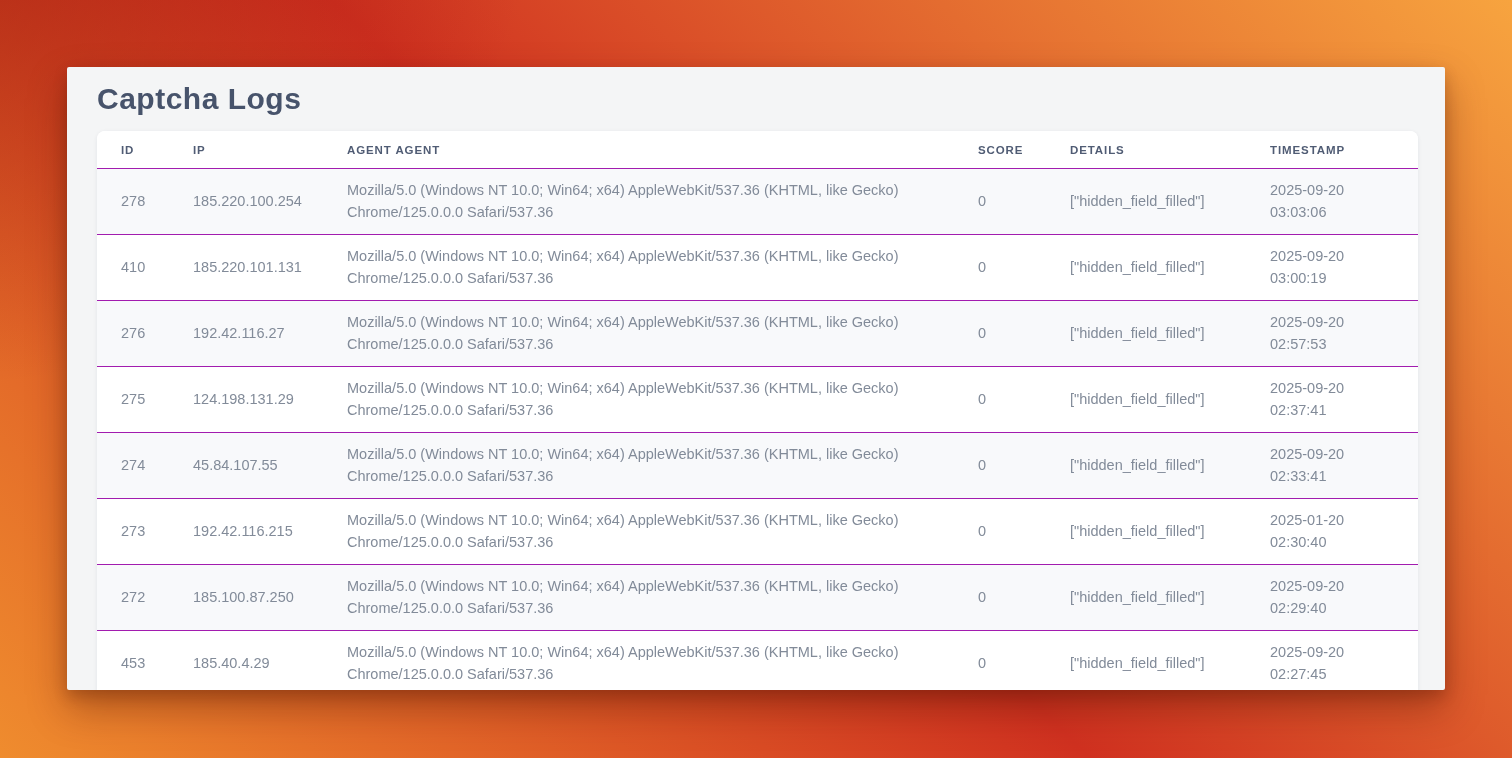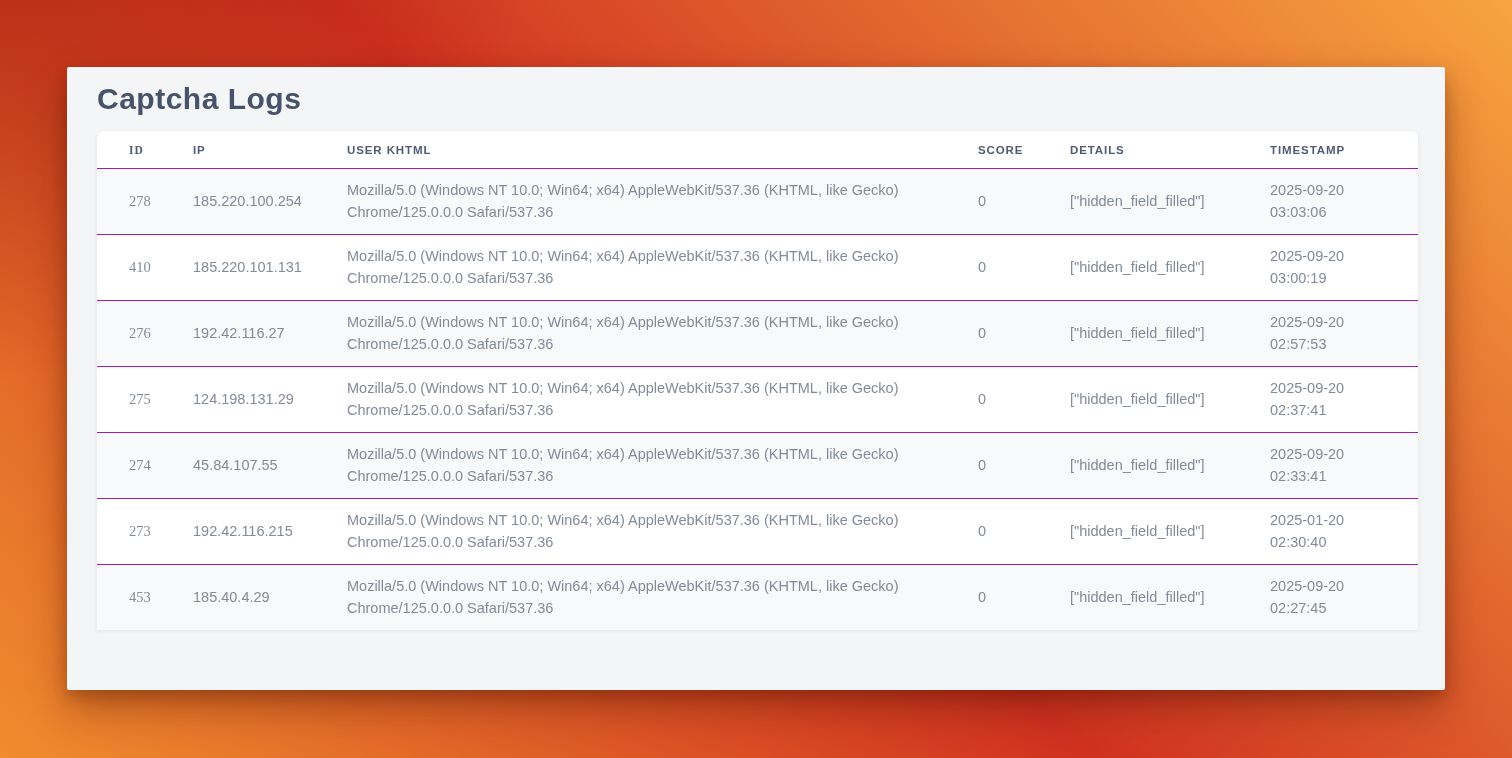--- a/index.html
+++ b/index.html
@@ -55,21 +55,21 @@
   thead th {
     text-align: left;
     font-size: 11.5px;
     font-weight: 700;
     color: #505c74;
     letter-spacing: 0.9px;
     padding: 13px 16px 12px 0;
     background: #ffffff;
     white-space: nowrap;
   }
-  thead th:first-child, tbody td:first-child { padding-left: 32px; font-family: Liberation Serif, serif; }
+  thead th:first-child, tbody td:first-child { padding-left: 24px; }
   tbody tr { border-top: 1px solid #a21caf; }
   tbody tr:nth-child(odd) { background: #f8f9fb; }
   tbody tr:nth-child(even) { background: #ffffff; }
   tbody td {
     font-size: 14.5px;
     line-height: 22px;
     color: #828b99;
     padding: 10px 24px 11px 0;
     vertical-align: middle;
     word-wrap: break-word;
@@ -87,21 +87,21 @@
           <col class="c-ip">
           <col class="c-ua">
         <col class="c-score">
           <col class="c-details">
           <col class="c-ts">
       </colgroup>
       <thead>
         <tr>
           <th>ID</th>
           <th>IP</th>
-          <th>USER KHTML</th>
+          <th>AGENT AGENT</th>
           <th>SCORE</th>
           <th>DETAILS</th>
           <th>TIMESTAMP</th>
         </tr>
       </thead>
       <tbody>
           <tr>
             <td>278</td>
             <td>185.220.100.254</td>
             <td>Mozilla/5.0 (Windows NT 10.0; Win64; x64) AppleWebKit/537.36 (KHTML, like Gecko) Chrome/125.0.0.0 Safari/537.36</td>
@@ -143,20 +143,28 @@
           </tr>
           <tr>
             <td>273</td>
             <td>192.42.116.215</td>
             <td>Mozilla/5.0 (Windows NT 10.0; Win64; x64) AppleWebKit/537.36 (KHTML, like Gecko) Chrome/125.0.0.0 Safari/537.36</td>
             <td>0</td>
             <td>["hidden_field_filled"]</td>
             <td>2025-01-20 02:30:40</td>
           </tr>
           <tr>
+            <td>272</td>
+            <td>185.100.87.250</td>
+            <td>Mozilla/5.0 (Windows NT 10.0; Win64; x64) AppleWebKit/537.36 (KHTML, like Gecko) Chrome/125.0.0.0 Safari/537.36</td>
+            <td>0</td>
+            <td>["hidden_field_filled"]</td>
+            <td>2025-09-20 02:29:40</td>
+          </tr>
+          <tr>
             <td>453</td>
             <td>185.40.4.29</td>
             <td>Mozilla/5.0 (Windows NT 10.0; Win64; x64) AppleWebKit/537.36 (KHTML, like Gecko) Chrome/125.0.0.0 Safari/537.36</td>
             <td>0</td>
             <td>["hidden_field_filled"]</td>
             <td>2025-09-20 02:27:45</td>
           </tr>
         </tbody>
     </table>
   </div>

